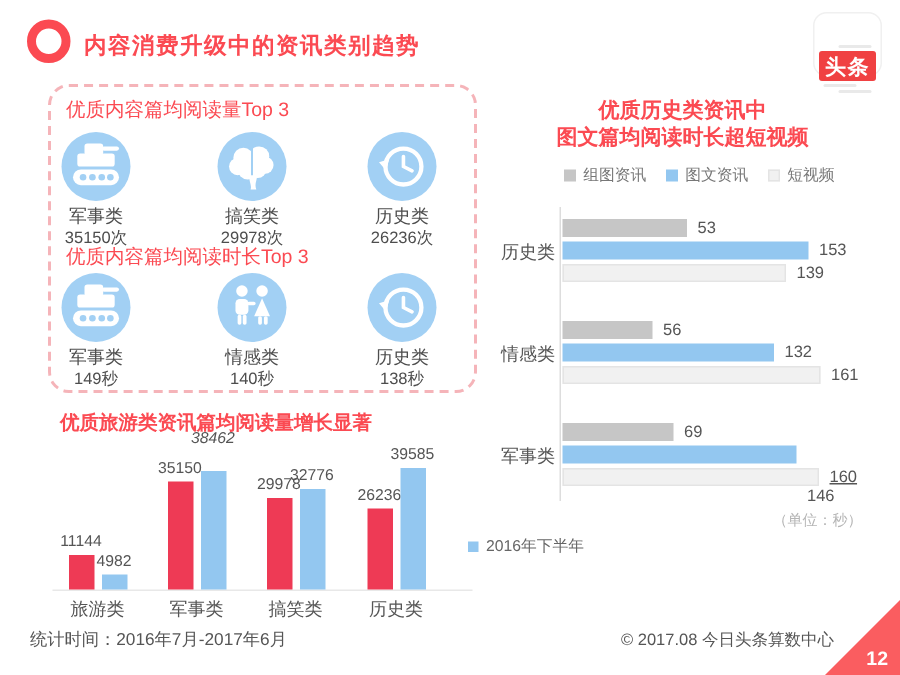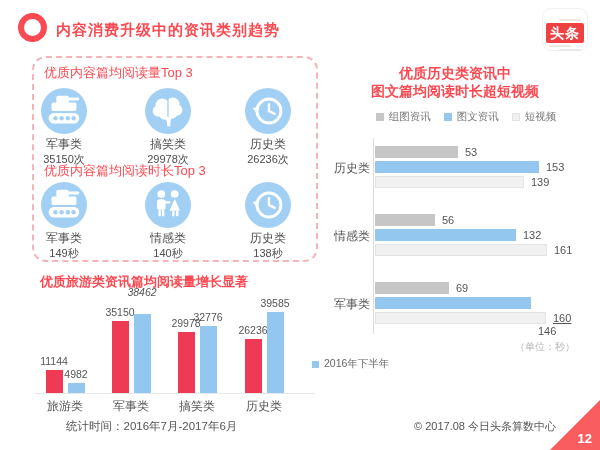--- a/index.html
+++ b/index.html
@@ -8,21 +8,21 @@
     --bar-red:#ee3a55;
     --bar-blue:#93c7f0;
   }
   *{margin:0;padding:0;box-sizing:border-box;}
   body{background:#888;font-family:"Liberation Sans",sans-serif;}
   .page{position:relative;width:600px;height:450px;background:#ffffff;overflow:hidden;margin:0 auto;}
 
   
   .title-ring{position:absolute;left:18px;top:13px;width:29px;height:29px;border:6px solid var(--accent);border-radius:50%;}
   .page-title{position:absolute;left:56px;top:21px;font-size:15px;font-weight:bold;color:var(--accent);letter-spacing:1px;}
-  .logo{position:absolute;right:12px;top:8px;width:46px;height:43px;background:#fff;border:1px solid #f0f0f0;border-radius:9px;padding-top:8px;}
+  .logo{position:absolute;right:12px;top:8px;width:46px;height:43px;background:#fff;border:1px solid #f0f0f0;border-radius:9px;padding-top:19px;}
   .logo-line{height:2px;background:#e9e9e9;border-radius:1px;margin:2px 6px 2px 16px;}
   .logo-line.b{margin:2px 16px 2px 6px;}
   .logo-red{width:38px;height:20px;background:#f04142;color:#fff;font-weight:bold;font-size:14px;line-height:20px;text-align:center;border-radius:2px;margin:1px auto;letter-spacing:1px;}
 
   
   .stat-panel{position:absolute;left:32px;top:56px;width:286px;height:206px;border:2px dashed #f5b4b9;border-radius:14px;}
   .section-title{position:absolute;left:10px;font-size:13px;color:var(--accent);}
   .stat-row{position:absolute;left:0;width:286px;height:82px;}
   .stat-item{position:absolute;top:0;width:84px;text-align:center;}
   .icon-circle{width:46px;height:46px;border-radius:50%;background:var(--icon-blue);margin:0 auto;}
@@ -46,21 +46,21 @@
   .legend2{position:absolute;left:10px;top:50px;width:232px;display:flex;justify-content:center;gap:13px;font-size:10.5px;color:#777;align-items:center;}
   .legend2 .legend-sq{width:8px;height:8px;}
   .legend2-item{display:flex;align-items:center;}
   .plot2{position:absolute;left:33px;top:78px;width:222px;height:196px;border-left:1px solid #ddd;}
   .hbar{position:absolute;left:1px;height:12px;}
   .hbar-label{position:absolute;font-size:11px;color:#555;height:12px;line-height:12px;}
   .hcat{position:absolute;left:-10px;width:40px;text-align:right;font-size:12px;color:#555;}
   .unit-note{position:absolute;left:175px;top:280px;font-size:10px;color:#b5b5b5;}
 
   
-  .footer-left{position:absolute;left:20px;top:419px;font-size:11.5px;color:#555;margin-left:46px;}
+  .footer-left{position:absolute;left:20px;top:419px;font-size:11.5px;color:#555;}
   .footer-right{position:absolute;right:44px;top:419px;font-size:11px;color:#555;}
   .corner{position:absolute;right:0;bottom:0;width:0;height:0;border-left:50px solid transparent;border-bottom:50px solid #fa5d60;}
   .page-num{position:absolute;right:8px;bottom:4px;color:#fff;font-weight:bold;font-size:13px;}
 </style>
 </head>
 <body>
 
 <div class="page">
 
   <div class="title-ring"></div>

